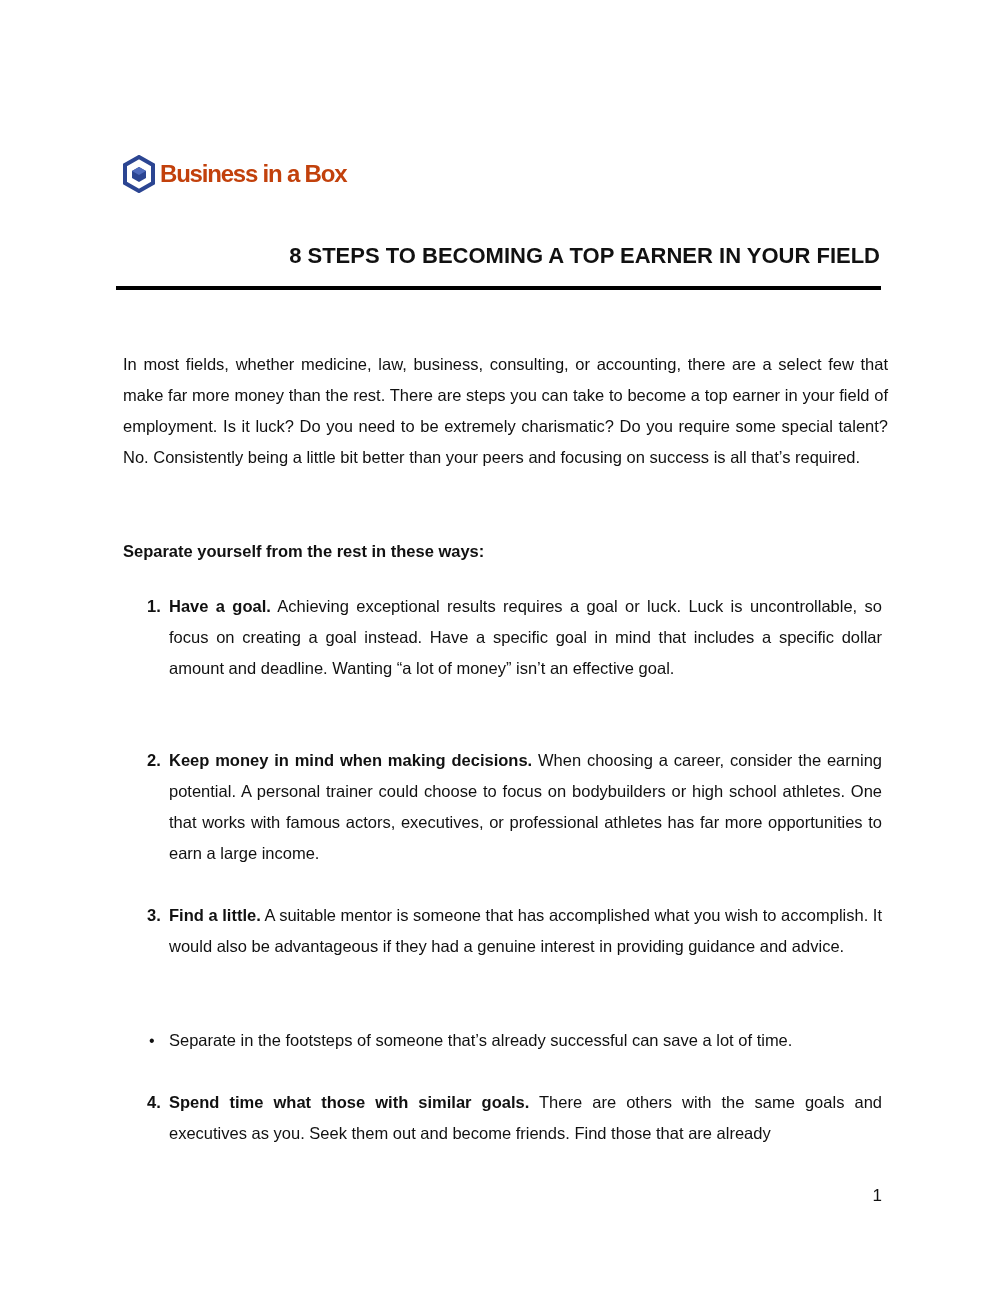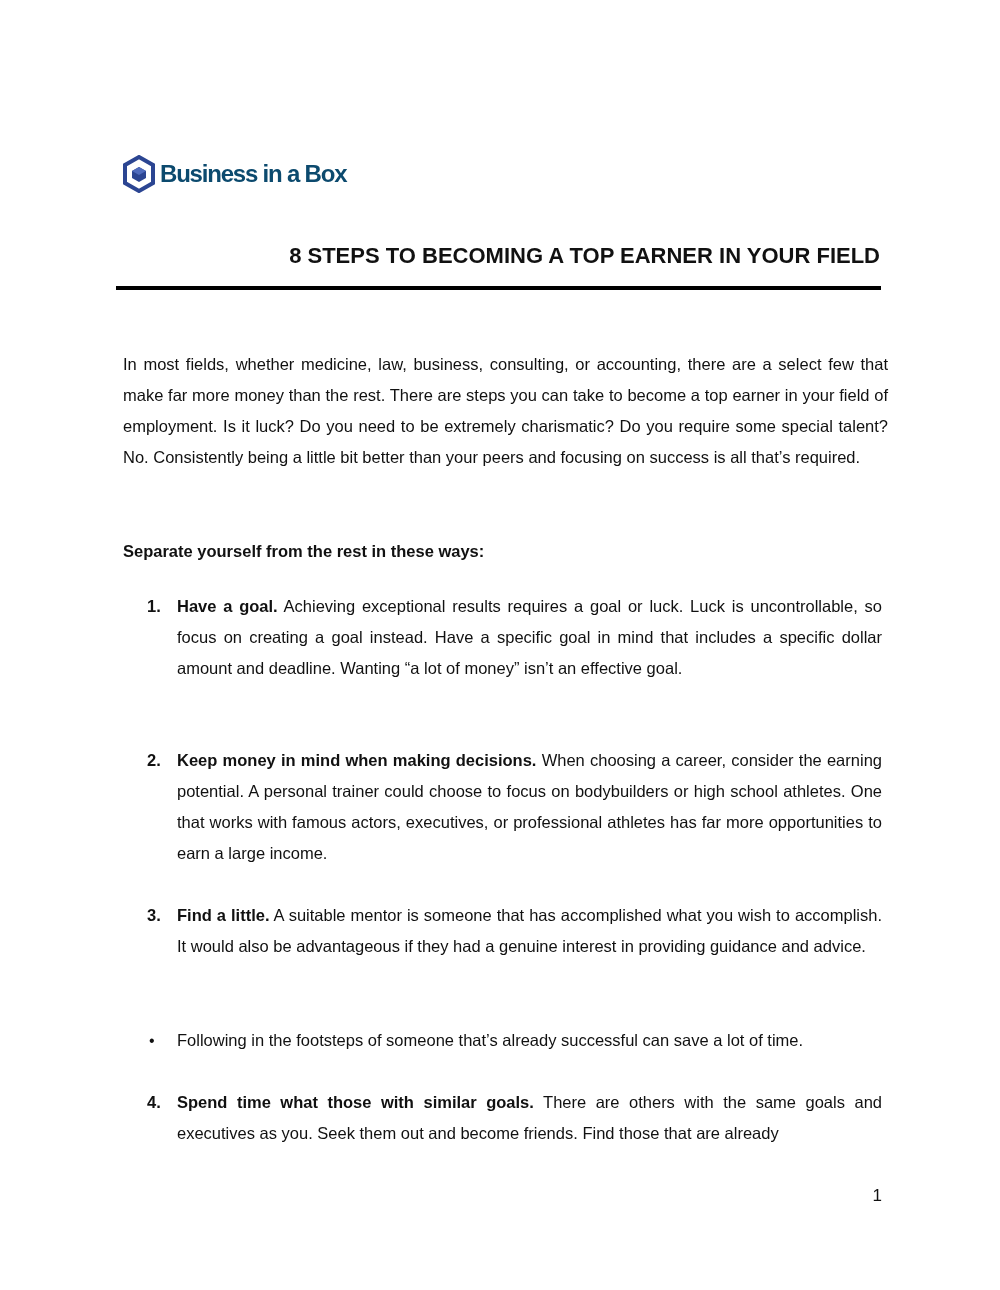--- a/index.html
+++ b/index.html
@@ -6,21 +6,21 @@
     body {
       width: 1000px; height: 1290px; position: relative; overflow: hidden;
       font-family: "Liberation Sans", sans-serif; color: #111111;
     }
     .logo {
       position: absolute; left: 122px; top: 155px; height: 38px;
       display: flex; align-items: center;
     }
     .logo svg { width: 34px; height: 38px; }
     .logo-text {
-      margin-left: 4px; font-size: 24px; font-weight: bold; color: #0c4a6e;
+      margin-left: 4px; font-size: 24px; font-weight: bold; color: #c2410c;
       letter-spacing: -1.2px; font-family: "Liberation Sans", sans-serif;
     }
     .title {
       position: absolute; left: 117px; width: 763px; top: 243px;
       text-align: right; font-size: 22px; font-weight: bold; color: #111;
       margin: 0;
     }
     .rule {
       position: absolute; left: 116px; width: 765px; top: 286px; height: 4px;
       background: #000;
@@ -32,21 +32,21 @@
     .intro { top: 343px; }
     .subhead { top: 530px; font-weight: bold; }
     .item {
       position: absolute; left: 147px; width: 735px;
       font-size: 16.5px; line-height: 31px;
     }
     .item .num {
       position: absolute; left: 0; top: 0; font-weight: bold; width: 30px;
     }
     .item .body {
-      margin-left: 30px; text-align: justify;
+      margin-left: 22px; text-align: justify;
     }
     .item .lead { font-weight: bold; }
     .bullet .num { font-weight: normal; font-size: 16px; left: 2px; }
     .page-num {
       position: absolute; right: 118px; top: 1186px; font-size: 17px;
     }
   </style>
 </head>
 <body>
 
@@ -76,21 +76,21 @@
   <div class="body"><span class="lead">Keep money in mind when making decisions.</span><span> When choosing a career, consider the earning potential. A personal trainer could choose to focus on bodybuilders or high school athletes. One that works with famous actors, executives, or professional athletes has far more opportunities to earn a large income.</span></div>
 </div>
 
 <div class="item" style="top:900px;">
   <span class="num">3.</span>
   <div class="body"><span class="lead">Find a little.</span><span> A suitable mentor is someone that has accomplished what you wish to accomplish. It would also be advantageous if they had a genuine interest in providing guidance and advice.</span></div>
 </div>
 
 <div class="item bullet" style="top:1025px;">
   <span class="num">•</span>
-  <div class="body"><span>Following in the footsteps of someone that’s already successful can save a lot of time.</span></div>
+  <div class="body"><span>Separate in the footsteps of someone that’s already successful can save a lot of time.</span></div>
 </div>
 
 <div class="item" style="top:1087px;">
   <span class="num">4.</span>
   <div class="body"><span class="lead">Spend time what those with similar goals.</span><span> There are others with the same goals and executives as you. Seek them out and become friends. Find those that are already</span></div>
 </div>
 
 <div class="page-num">1</div>
 
 </body></html>

